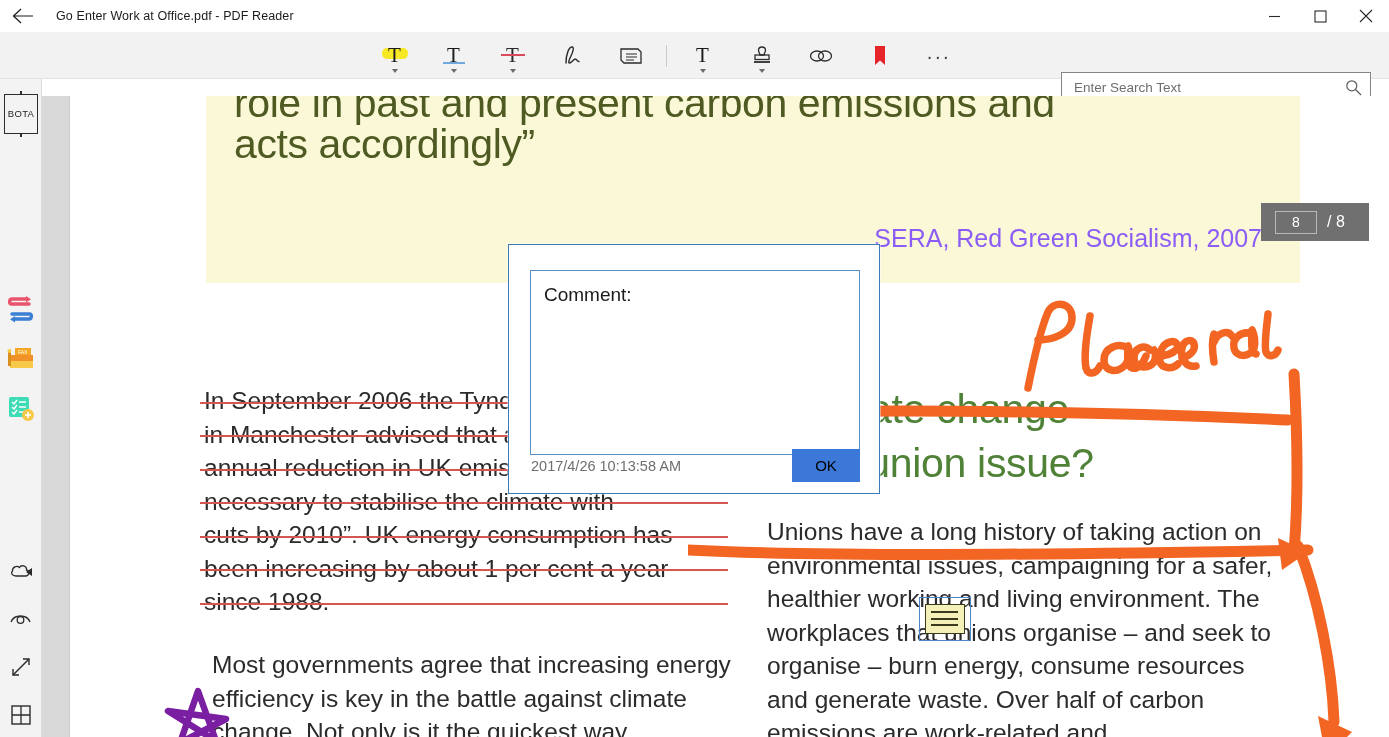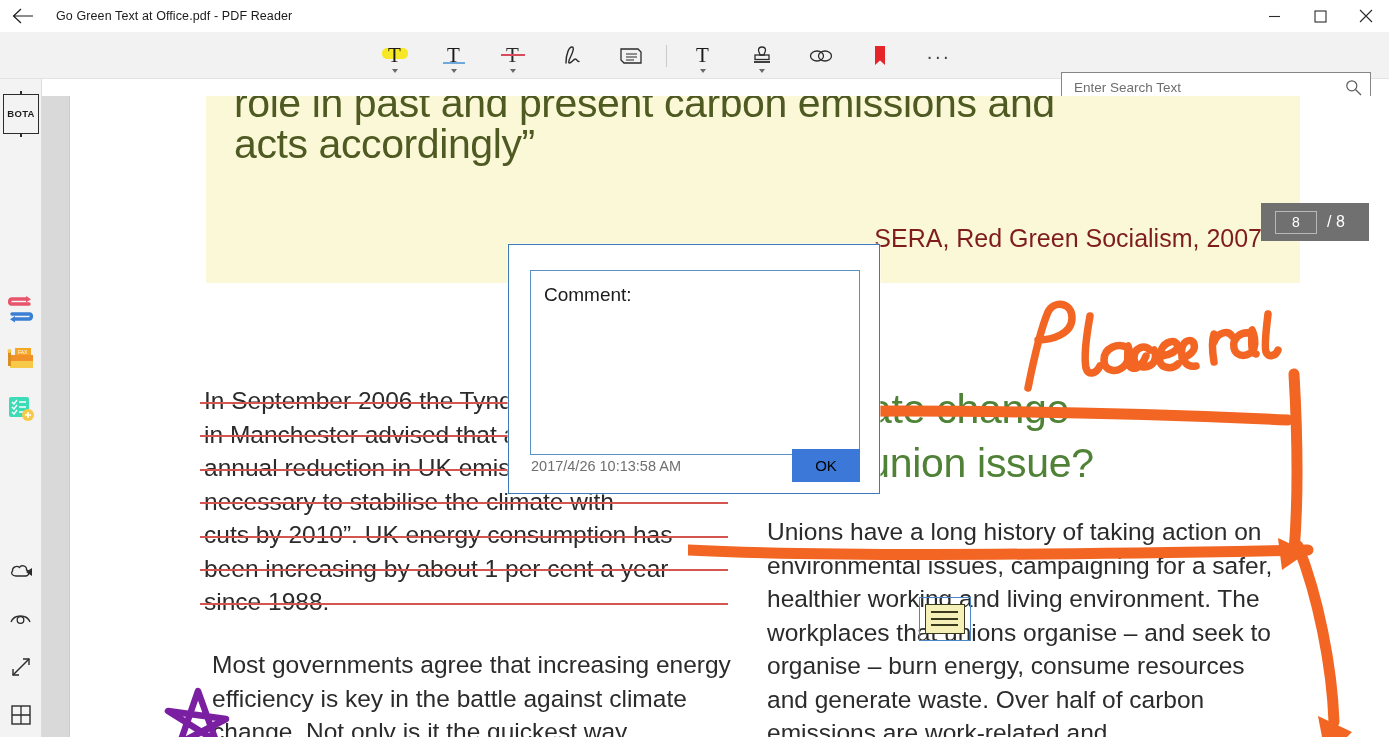--- a/index.html
+++ b/index.html
@@ -120,21 +120,21 @@
     background: #f3f3f3;
     border-right: 1px solid #dcdcdc;
   }
   .rail-item {
     position: absolute; left: 0; width: 42px; height: 42px;
     display: flex; align-items: center; justify-content: center;
     cursor: pointer;
   }
   .bota-logo {
     border: 1.6px solid #2c2c2c;
-    font-size: 9.5px; font-weight: bold;
+    font-size: 9.5px; font-weight: normal;
     letter-spacing: .3px;
     padding: 14px 3px; color: #1b1b1b;
     line-height: 1;
     position: relative;
   }
   .bota-logo:before, .bota-logo:after {
     content:""; position:absolute; width:1.6px; height:4px;
     background:#2c2c2c; left:50%; margin-left:-.8px;
   }
   .bota-logo:before { top:-4px; }
@@ -176,21 +176,21 @@
     letter-spacing: -.4px;
     white-space: nowrap;
   }
   .quote-l2 {
     position: absolute; left: 28px; top: 25px;
     font-size: 41px; color: #4e5a22;
     letter-spacing: -.4px;
   }
   .quote-src {
     position: absolute; right: 38px; top: 128px;
-    font-size: 25px; color: #7f1d1d;
+    font-size: 25px; color: #8b5cf6;
   }
 
   
   .col-left {
     position: absolute; left: 134px; top: 288px;
     width: 520px;
   }
   .struck {
     font-size: 24.5px; line-height: 33.5px;
     color: #2b2b2b;
@@ -302,21 +302,21 @@
 </style>
 </head>
 <body>
 
 <div class="titlebar">
   <div class="back-btn">
     <svg width="22" height="16" viewBox="0 0 22 16">
       <path d="M9 1 L1.5 8 L9 15 M1.5 8 H21" stroke="#1b1b1b" stroke-width="1.2" fill="none"></path>
     </svg>
   </div>
-  <div class="win-title">Go Green Text at Office.pdf - PDF Reader</div>
+  <div class="win-title">Go Enter Work at Office.pdf - PDF Reader</div>
 
   <div class="win-ctrls">
     <div class="win-ctrl">
       <svg width="13" height="13" viewBox="0 0 13 13">
         <path d="M1 6.5 H12" stroke="#2b2b2b" stroke-width="1.1"></path>
       </svg>
     </div>
     <div class="win-ctrl">
       <svg width="13" height="13" viewBox="0 0 13 13">
         <rect x="1" y="1" width="11" height="11" stroke="#2b2b2b" stroke-width="1.1" fill="none"></rect>

